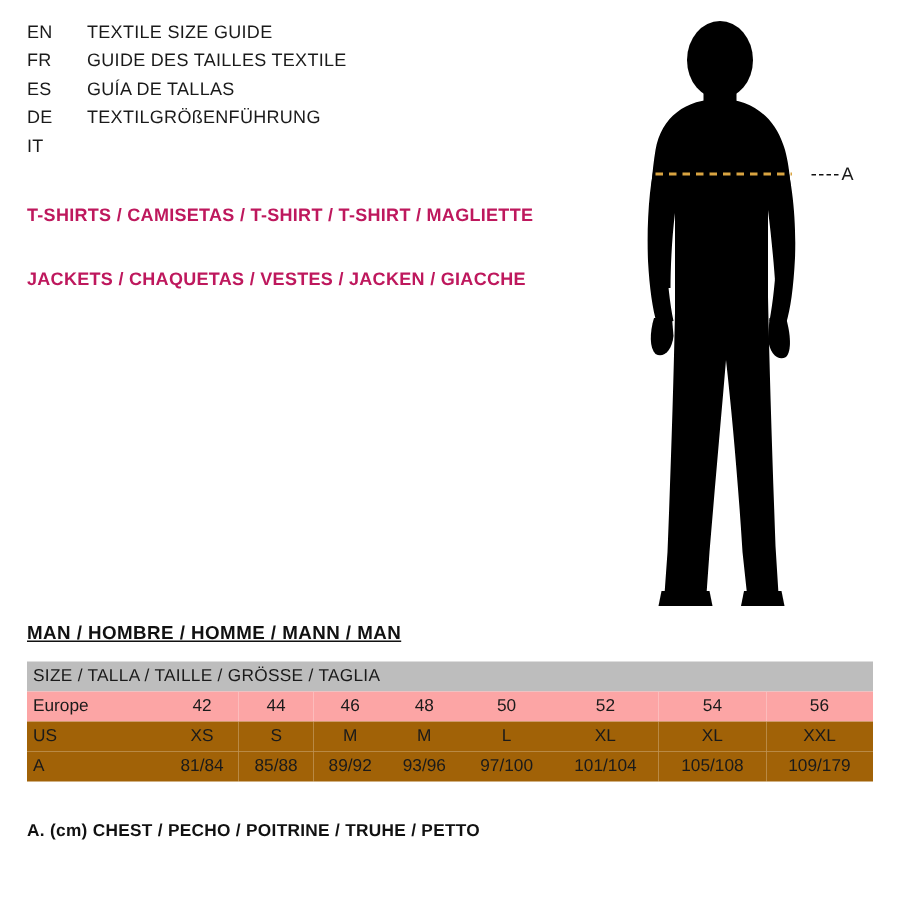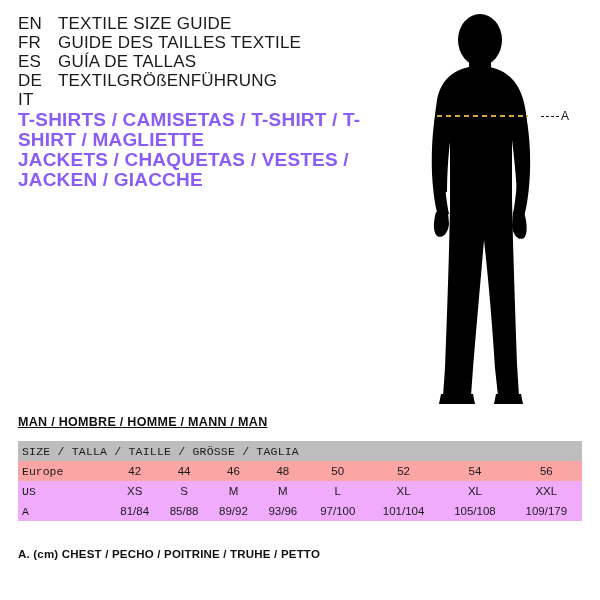--- a/index.html
+++ b/index.html
@@ -26,45 +26,46 @@
   .lang-block {
     position: absolute;
     left: 18px;
     top: 14px;
     width: 380px;
   }
   .lang-row {
     display: flex;
     align-items: baseline;
     height: 19px;
-    font-size: 17px;
+    font-size: 12px;
     letter-spacing: 0.2px;
   }
   .lang-code {
     width: 40px;
     flex: 0 0 40px;
     color: #1a1a1a;
   }
   .lang-text {
     color: #1a1a1a;
   }
 
   
   .cat-block {
     position: absolute;
     left: 18px;
     top: 110px;
     width: 400px;
   }
   .cat-line {
-    font-size: 19px;
+    font-size: 12px;
     font-weight: bold;
     letter-spacing: 0.2px;
     line-height: 20px;
-    color: #8b5cf6;
+    color: #be185d;
+    margin-top: 23px;
   }
 
   
   .figure-wrap {
     position: absolute;
     left: 395px;
     top: 8px;
     width: 205px;
     height: 400px;
   }
@@ -111,33 +112,32 @@
     padding: 0;
     height: 20px;
     vertical-align: middle;
     text-align: center;
     font-weight: normal;
   }
   table.size-table td.label {
     text-align: left;
     padding-left: 4px;
     width: 88px;
-    font-family: Liberation Mono, monospace;
   }
   tr.header-row td {
     background: #bdbdbd;
     text-align: left;
     font-size: 11.5px;
     letter-spacing: 0.2px;
   }
   tr.shaded td {
     background: #fca5a5;
   }
   tr.plain td {
-    background: #f0abfc;
+    background: #a16207;
   }
 
   .footnote {
     position: absolute;
     left: 18px;
     top: 548px;
     font-size: 11.5px;
     font-weight: bold;
     letter-spacing: 0.2px;
     color: #111;

